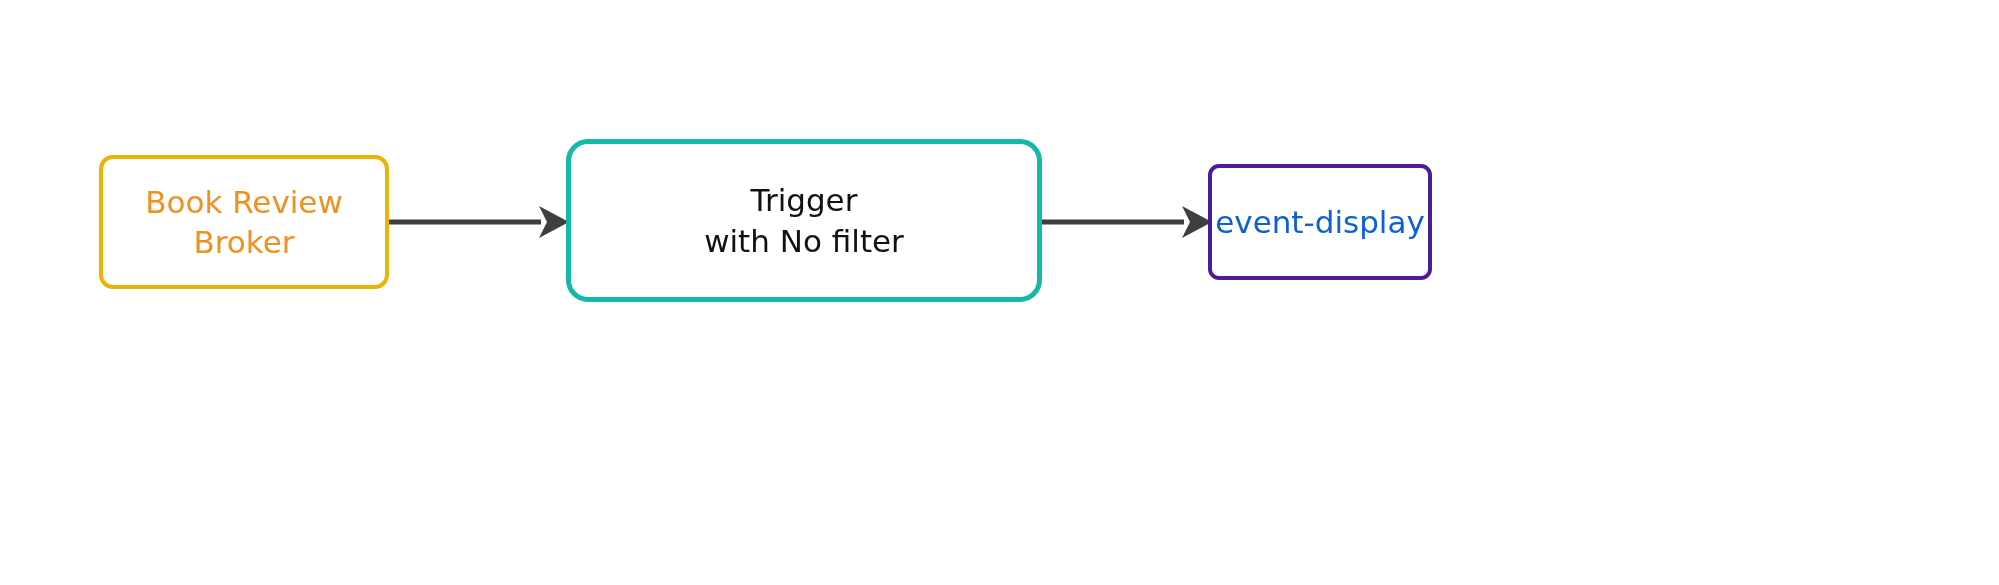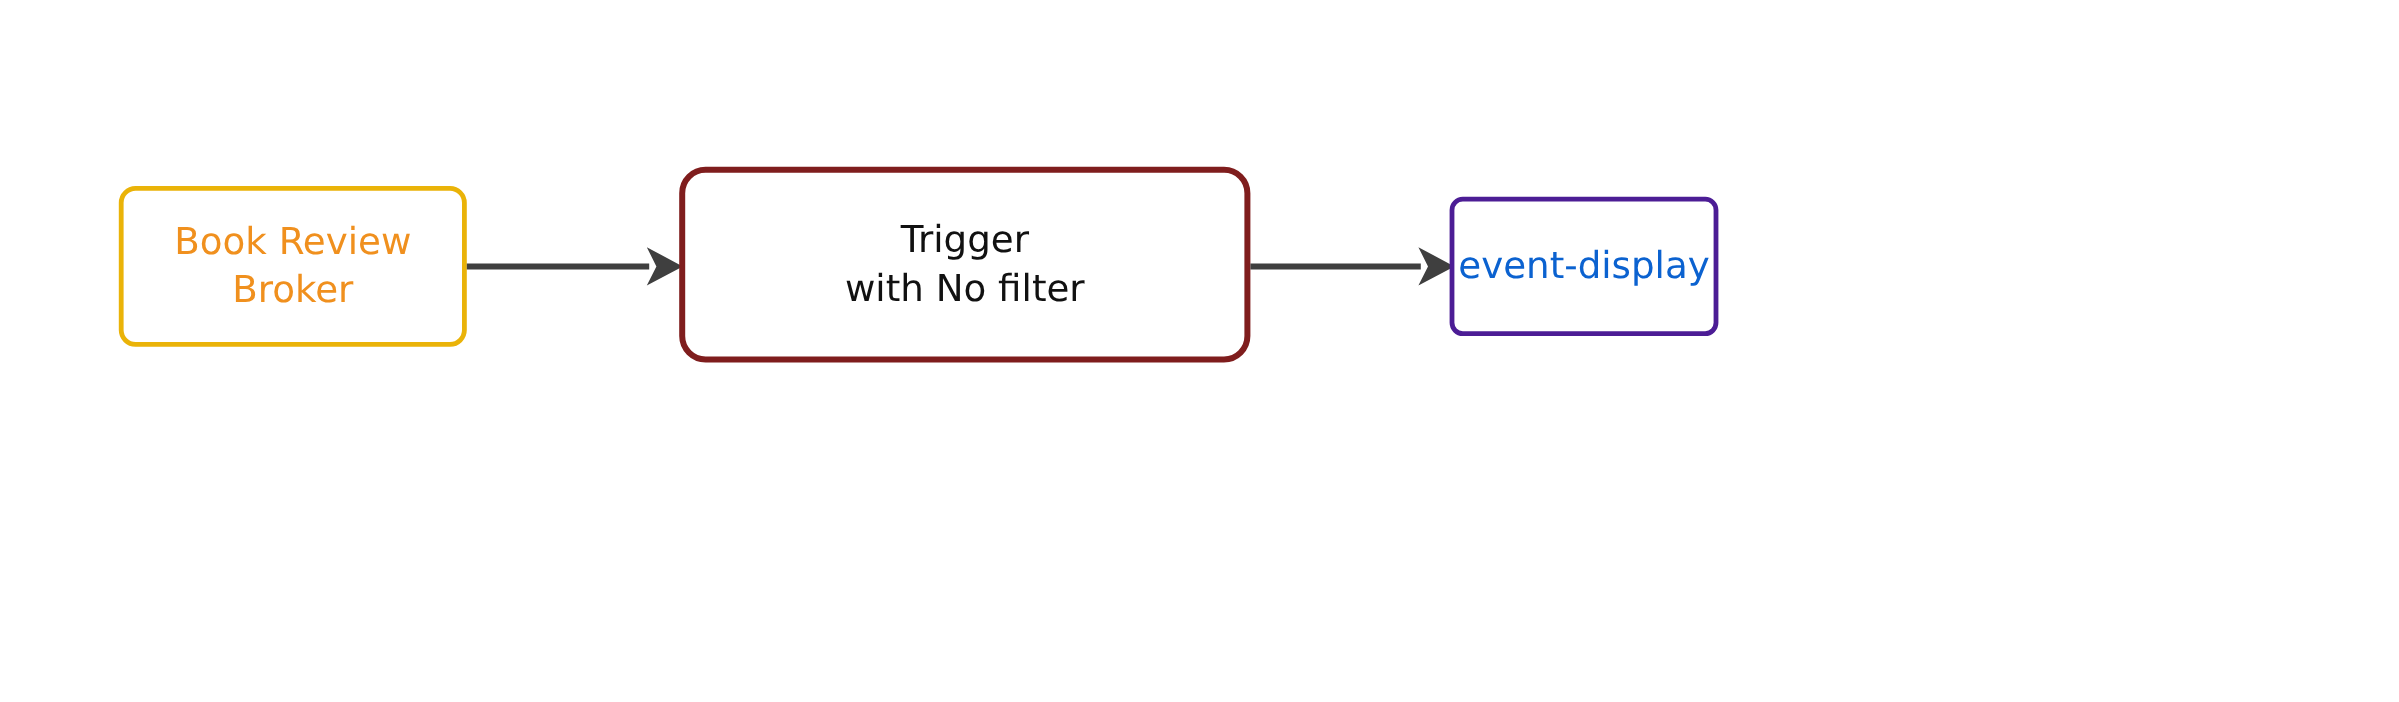--- a/index.html
+++ b/index.html
@@ -44,21 +44,21 @@
     color: #F0901E;
     font-size: 31px;
   }
 
   
   #node-trigger {
     left: 566px;
     top: 139px;
     width: 476px;
     height: 163px;
-    border: 5px solid #7f1d1d;
+    border: 5px solid #14b8a6;
     border-radius: 22px;
   }
   #node-trigger .node-label {
     color: #111111;
     font-size: 31px;
   }
 
   
   #node-event-display {
     left: 1208px;

